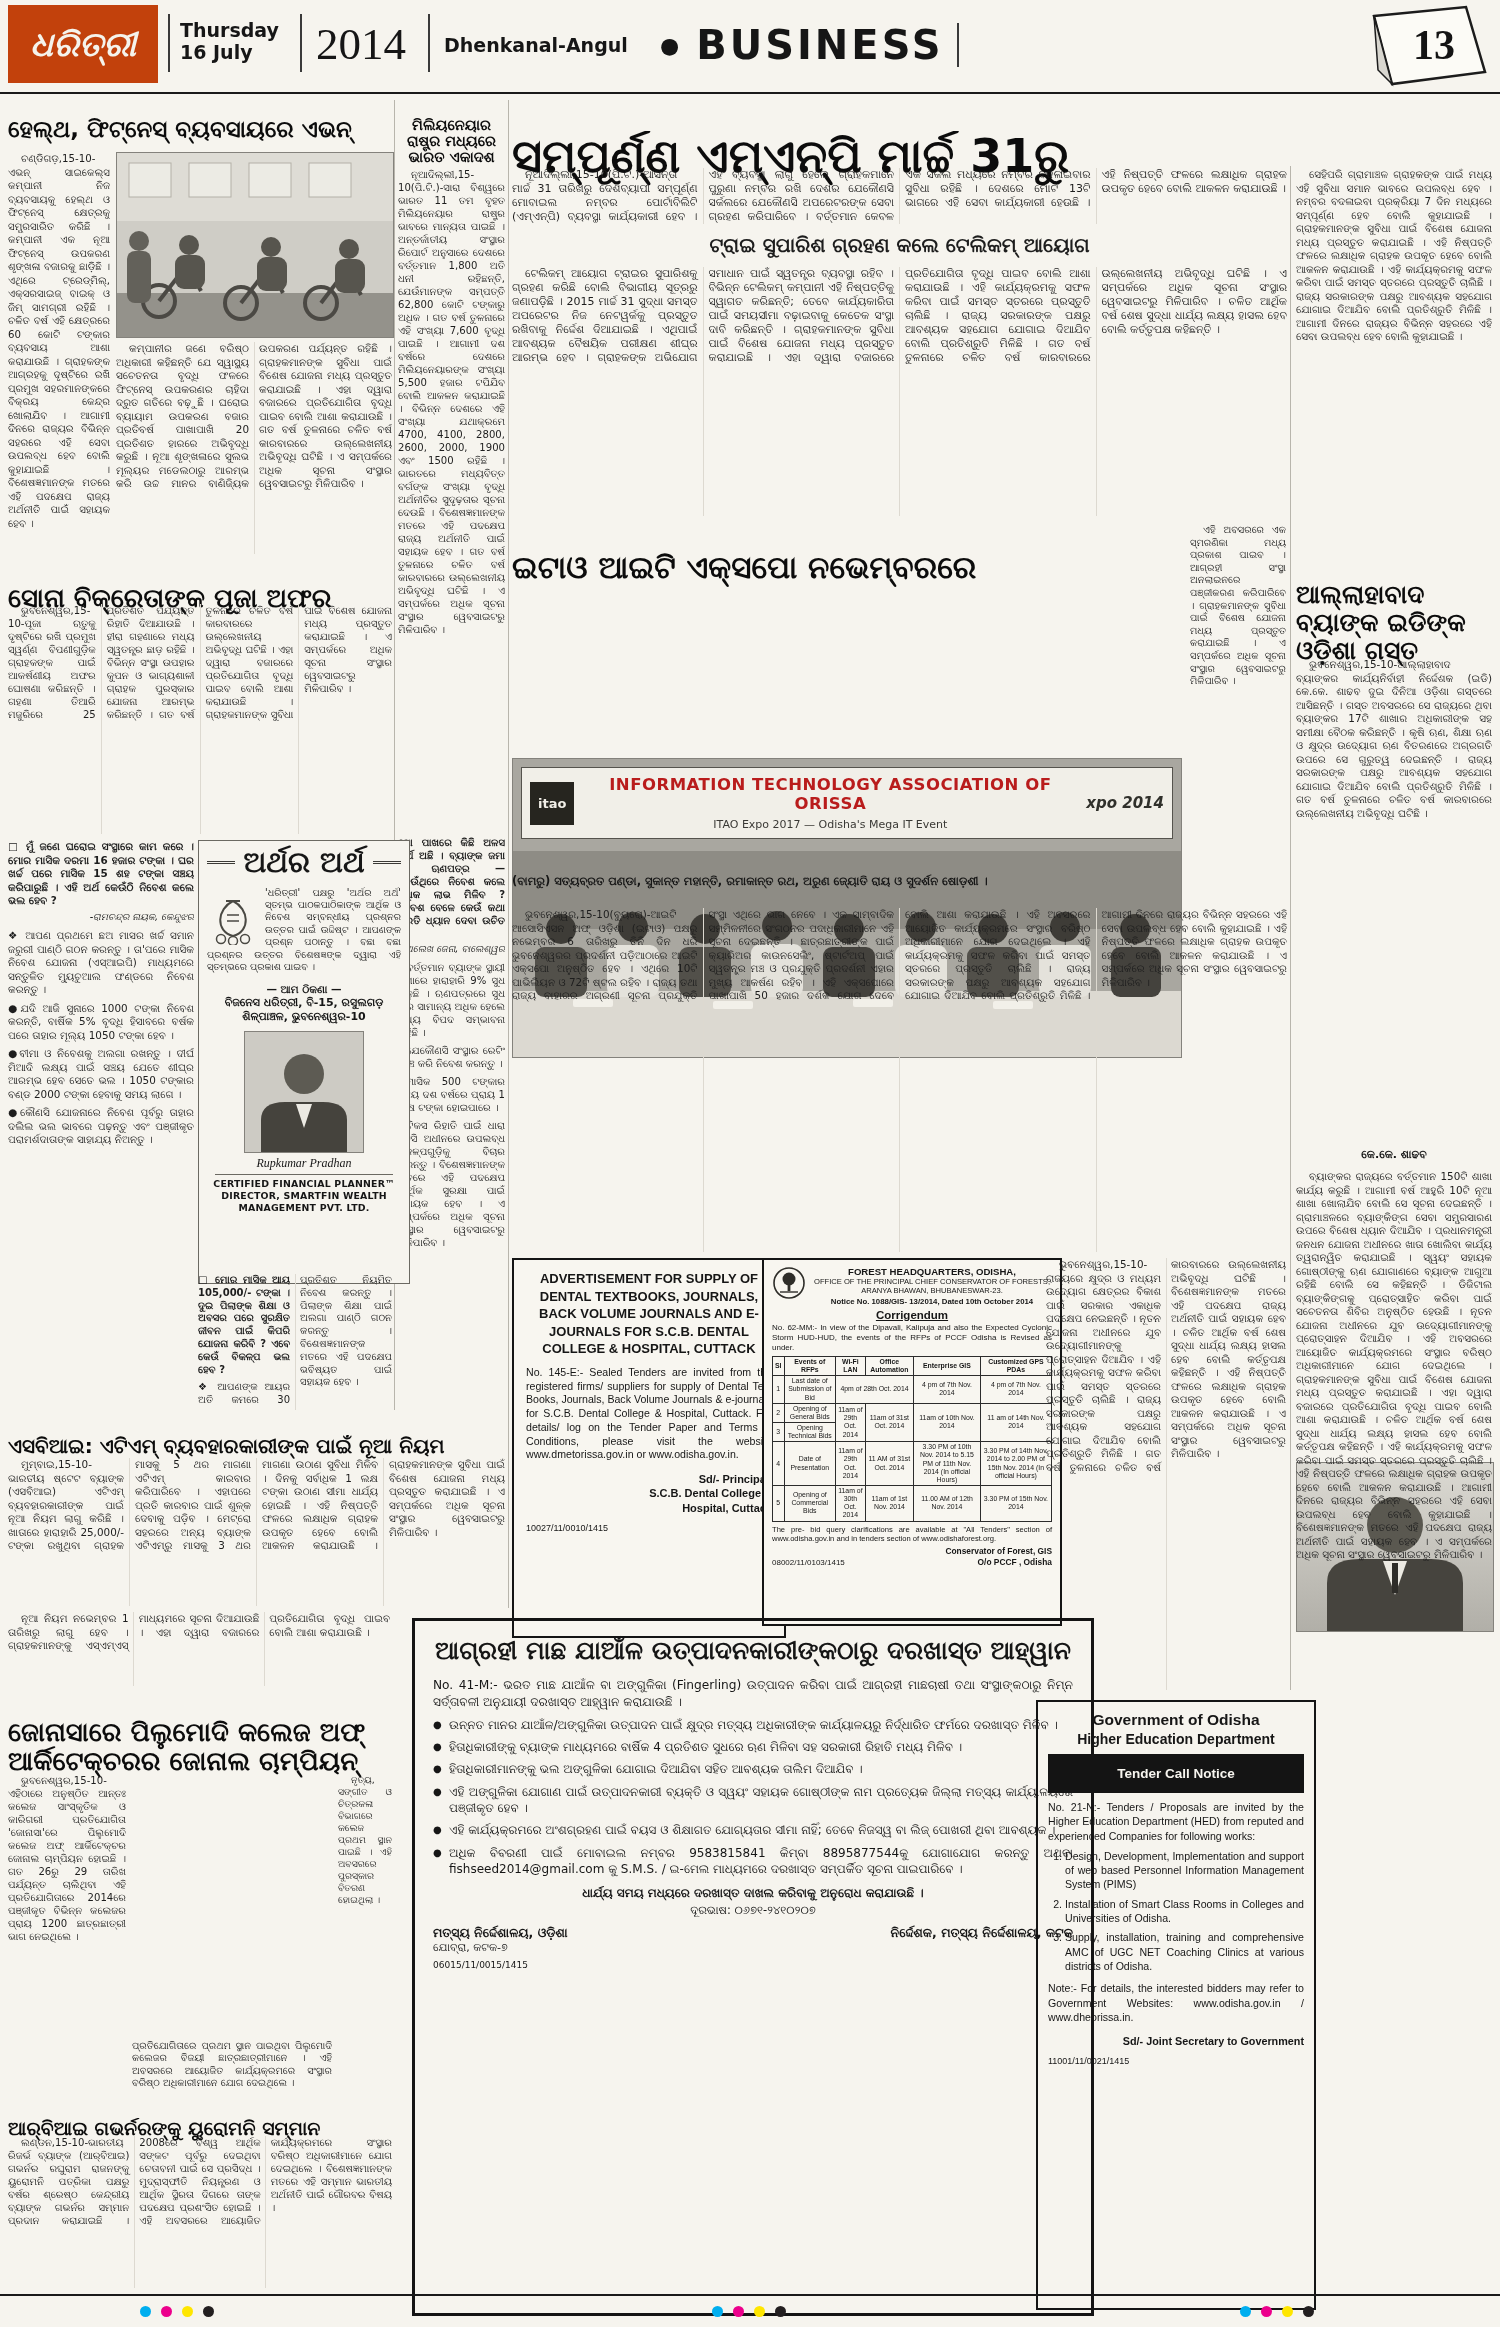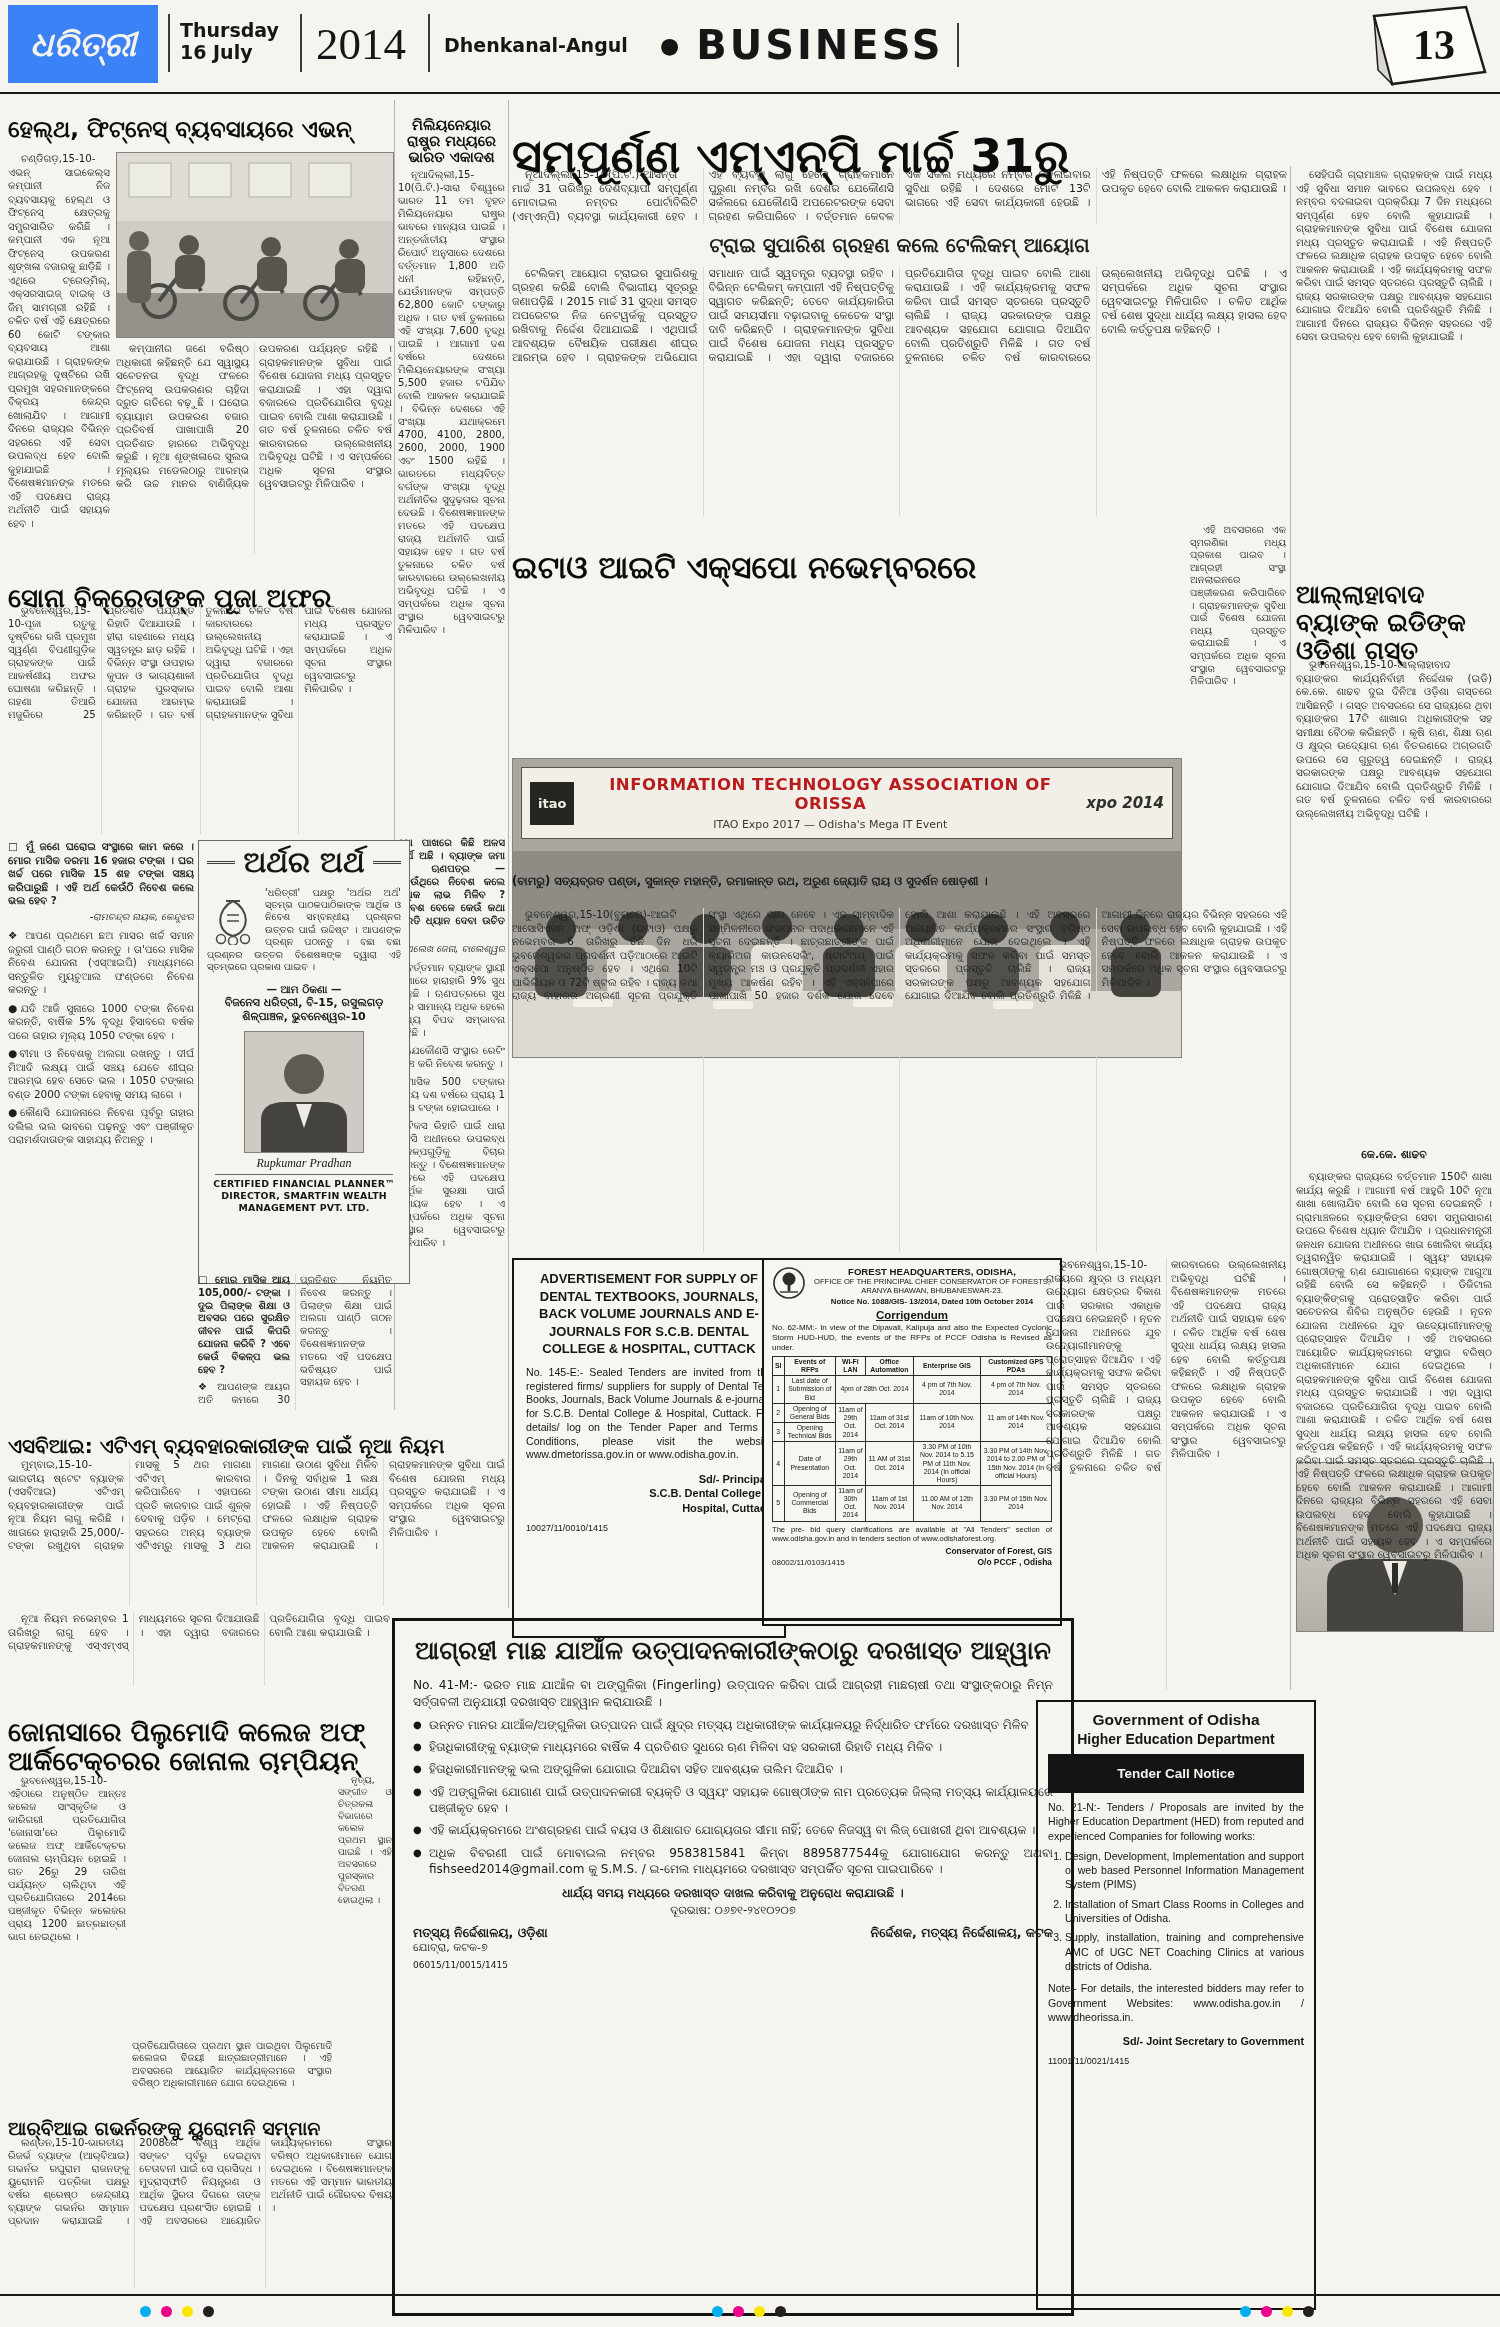--- a/index.html
+++ b/index.html
@@ -9,21 +9,21 @@
   .hl{font-weight:bold;color:#0c0c0c;line-height:1.12;overflow:hidden;}
   .bt{font-size:10.4px;line-height:13.5px;text-align:justify;overflow:hidden;color:#1d1d1d;}
   .bt p{margin:0;text-indent:13px;}
   .cols2{columns:2;column-gap:10px;column-rule:1px solid #ddd9d0;}
   .cols3{columns:3;column-gap:10px;column-rule:1px solid #ddd9d0;}
   .cols4{columns:4;column-gap:11px;column-rule:1px solid #ddd9d0;}
   .vr{width:1px;background:#b8b5ac;}
   .photo{background:linear-gradient(160deg,#d7d5cf,#a9a7a1);border:1px solid #84827c;overflow:hidden;position:relative;}
   .caption{font-weight:bold;font-size:11px;line-height:1.25;overflow:hidden;}
   
-  .masthead{background:#3b82f6;color:#f5f3ec;display:flex;align-items:center;justify-content:center;
+  .masthead{background:#c2410c;color:#f5f3ec;display:flex;align-items:center;justify-content:center;
             font-weight:bold;font-style:italic;font-size:34px;}
   .hdr-small{font-weight:bold;font-size:19px;line-height:1.15;}
   .hdr-year{font-family:"Liberation Serif",serif;font-size:45px;line-height:1;}
   .hdr-edition{font-weight:bold;font-size:19px;}
   .hdr-biz{font-weight:bold;font-size:40px;letter-spacing:3px;display:flex;align-items:center;gap:14px;}
   .hdr-rule{height:2px;background:#1a1a1a;}
   .vbar{width:2px;height:58px;background:#3a3a3a;}
   
   .crosshead{column-span:all;text-align:center;font-weight:bold;font-size:20px;line-height:1.2;
              padding:7px 70px 8px;margin:2px 0;}
@@ -428,21 +428,21 @@
       <span style="display:block;">Conservator of Forest, GIS</span>
       <span style="display:block;">O/o PCCF , Odisha</span>
     </span>
   </div>
 </section>
 
 <div class="abs bt cols2" style="left:1046px;top:1258px;width:240px;height:432px;">
   <p>ଭୁବନେଶ୍ୱର,15-10-ରାଜ୍ୟରେ କ୍ଷୁଦ୍ର ଓ ମଧ୍ୟମ ଉଦ୍ୟୋଗ କ୍ଷେତ୍ରର ବିକାଶ ପାଇଁ ସରକାର ଏକାଧିକ ପଦକ୍ଷେପ ନେଇଛନ୍ତି । ନୂତନ ଯୋଜନା ଅଧୀନରେ ଯୁବ ଉଦ୍ୟୋଗୀମାନଙ୍କୁ ପ୍ରୋତ୍ସାହନ ଦିଆଯିବ । ଏହି କାର୍ଯ୍ୟକ୍ରମକୁ ସଫଳ କରିବା ପାଇଁ ସମସ୍ତ ସ୍ତରରେ ପ୍ରସ୍ତୁତି ଚାଲିଛି । ରାଜ୍ୟ ସରକାରଙ୍କ ପକ୍ଷରୁ ଆବଶ୍ୟକ ସହଯୋଗ ଯୋଗାଇ ଦିଆଯିବ ବୋଲି ପ୍ରତିଶ୍ରୁତି ମିଳିଛି । ଗତ ବର୍ଷ ତୁଳନାରେ ଚଳିତ ବର୍ଷ କାରବାରରେ ଉଲ୍ଲେଖନୀୟ ଅଭିବୃଦ୍ଧି ଘଟିଛି । ବିଶେଷଜ୍ଞମାନଙ୍କ ମତରେ ଏହି ପଦକ୍ଷେପ ରାଜ୍ୟ ଅର୍ଥନୀତି ପାଇଁ ସହାୟକ ହେବ । ଚଳିତ ଆର୍ଥିକ ବର୍ଷ ଶେଷ ସୁଦ୍ଧା ଧାର୍ଯ୍ୟ ଲକ୍ଷ୍ୟ ହାସଲ ହେବ ବୋଲି କର୍ତ୍ତୃପକ୍ଷ କହିଛନ୍ତି । ଏହି ନିଷ୍ପତ୍ତି ଫଳରେ ଲକ୍ଷାଧିକ ଗ୍ରାହକ ଉପକୃତ ହେବେ ବୋଲି ଆକଳନ କରାଯାଉଛି । ଏ ସମ୍ପର୍କରେ ଅଧିକ ସୂଚନା ସଂସ୍ଥାର ୱେବସାଇଟରୁ ମିଳିପାରିବ ।</p>
 </div>
 
-<section class="abs fish-box" style="left:392px;top:1618px;width:640px;height:670px;">
+<section class="abs fish-box" style="left:412px;top:1618px;width:640px;height:670px;">
   <div class="fish-title">ଆଗ୍ରହୀ ମାଛ ଯାଆଁଳ ଉତ୍ପାଦନକାରୀଙ୍କଠାରୁ ଦରଖାସ୍ତ ଆହ୍ୱାନ</div>
   <div class="fish-intro">No. 41-M:- ଭରତ ମାଛ ଯାଆଁଳ ବା ଅଙ୍ଗୁଳିକା (Fingerling) ଉତ୍ପାଦନ କରିବା ପାଇଁ ଆଗ୍ରହୀ ମାଛଚାଷୀ ତଥା ସଂସ୍ଥାଙ୍କଠାରୁ ନିମ୍ନ ସର୍ତ୍ତାବଳୀ ଅନୁଯାୟୀ ଦରଖାସ୍ତ ଆହ୍ୱାନ କରାଯାଉଛି ।</div>
   <ul>
     <li>ଉନ୍ନତ ମାନର ଯାଆଁଳ/ଅଙ୍ଗୁଳିକା ଉତ୍ପାଦନ ପାଇଁ କ୍ଷୁଦ୍ର ମତ୍ସ୍ୟ ଅଧିକାରୀଙ୍କ କାର୍ଯ୍ୟାଳୟରୁ ନିର୍ଦ୍ଧାରିତ ଫର୍ମରେ ଦରଖାସ୍ତ ମିଳିବ ।</li>
     <li>ହିତାଧିକାରୀଙ୍କୁ ବ୍ୟାଙ୍କ ମାଧ୍ୟମରେ ବାର୍ଷିକ 4 ପ୍ରତିଶତ ସୁଧରେ ଋଣ ମିଳିବା ସହ ସରକାରୀ ରିହାତି ମଧ୍ୟ ମିଳିବ ।</li>
     <li>ହିତାଧିକାରୀମାନଙ୍କୁ ଭଲ ଅଙ୍ଗୁଳିକା ଯୋଗାଇ ଦିଆଯିବା ସହିତ ଆବଶ୍ୟକ ତାଲିମ ଦିଆଯିବ ।</li>
     <li>ଏହି ଅଙ୍ଗୁଳିକା ଯୋଗାଣ ପାଇଁ ଉତ୍ପାଦନକାରୀ ବ୍ୟକ୍ତି ଓ ସ୍ୱୟଂ ସହାୟକ ଗୋଷ୍ଠୀଙ୍କ ନାମ ପ୍ରତ୍ୟେକ ଜିଲ୍ଲା ମତ୍ସ୍ୟ କାର୍ଯ୍ୟାଳୟରେ ପଞ୍ଜୀକୃତ ହେବ ।</li>
     <li>ଏହି କାର୍ଯ୍ୟକ୍ରମରେ ଅଂଶଗ୍ରହଣ ପାଇଁ ବୟସ ଓ ଶିକ୍ଷାଗତ ଯୋଗ୍ୟତାର ସୀମା ନାହିଁ; ତେବେ ନିଜସ୍ୱ ବା ଲିଜ୍ ପୋଖରୀ ଥିବା ଆବଶ୍ୟକ ।</li>
     <li>ଅଧିକ ବିବରଣୀ ପାଇଁ ମୋବାଇଲ ନମ୍ବର 9583815841 କିମ୍ବା 8895877544କୁ ଯୋଗାଯୋଗ କରନ୍ତୁ ଅଥବା fishseed2014@gmail.com କୁ S.M.S. / ଇ-ମେଲ ମାଧ୍ୟମରେ ଦରଖାସ୍ତ ସମ୍ପର୍କିତ ସୂଚନା ପାଇପାରିବେ ।</li>
   </ul>

